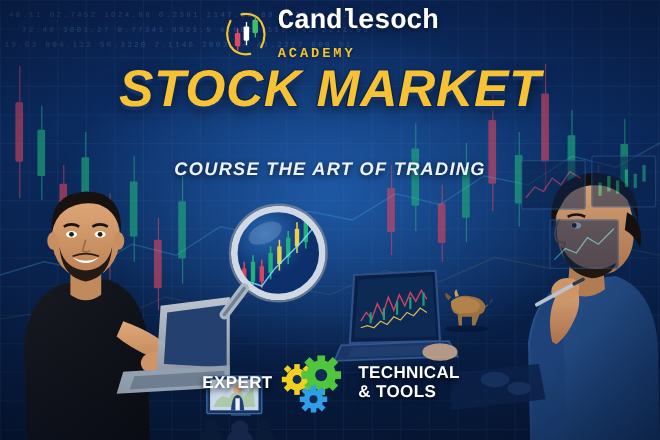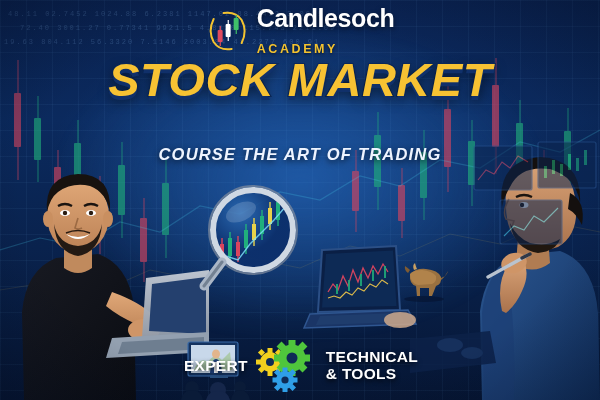--- a/index.html
+++ b/index.html
@@ -47,21 +47,21 @@
   .person-left{
     position:absolute;left:-6px;bottom:0;width:215px;height:280px;
   }
   .person-right{
     position:absolute;right:-10px;bottom:0;width:200px;height:285px;
   }
 
   
   .logo{
     position:absolute;left:50%;top:6px;transform:translateX(-50%);
-    display:flex;align-items:center;gap:7px;z-index:14;
+    display:flex;align-items:center;gap:7px;z-index:14;font-family:Liberation Mono, monospace;
   }
   .logo-mark{width:44px;height:44px;position:relative;flex:0 0 44px;}
   .logo-text{display:flex;flex-direction:column;line-height:1;}
   .logo-name{
     color:#ffffff;font-size:25px;font-weight:bold;letter-spacing:-.4px;
     text-shadow:0 2px 5px rgba(0,0,0,.55);
   }
   .logo-sub{
     color:#f2c230;font-size:12.5px;font-weight:bold;letter-spacing:2.6px;
     margin-top:12px;text-shadow:0 1px 3px rgba(0,0,0,.6);
@@ -91,21 +91,21 @@
   }
   .tagline{
     position:absolute;left:0;right:0;top:145px;text-align:center;z-index:15;
     color:#eef4ff;font-size:16.5px;font-weight:bold;font-style:italic;
     letter-spacing:1.2px;
     text-shadow:0 2px 6px rgba(0,0,0,.7);
   }
 
   
   .features{
-    position:absolute;left:0;right:0;bottom:4px;height:60px;z-index:16;
+    position:absolute;left:0;right:0;bottom:21px;height:60px;z-index:16;
     display:flex;align-items:center;justify-content:center;gap:8px;
   }
   .feat-text{
     color:#ffffff;font-size:15.5px;font-weight:bold;line-height:1.08;
     letter-spacing:.3px;text-shadow:0 2px 5px rgba(0,0,0,.8);
   }
   .gears{width:62px;height:52px;position:relative;flex:0 0 62px;}
 
   .classroom{
     position:absolute;left:178px;bottom:0;width:72px;height:60px;z-index:12;

